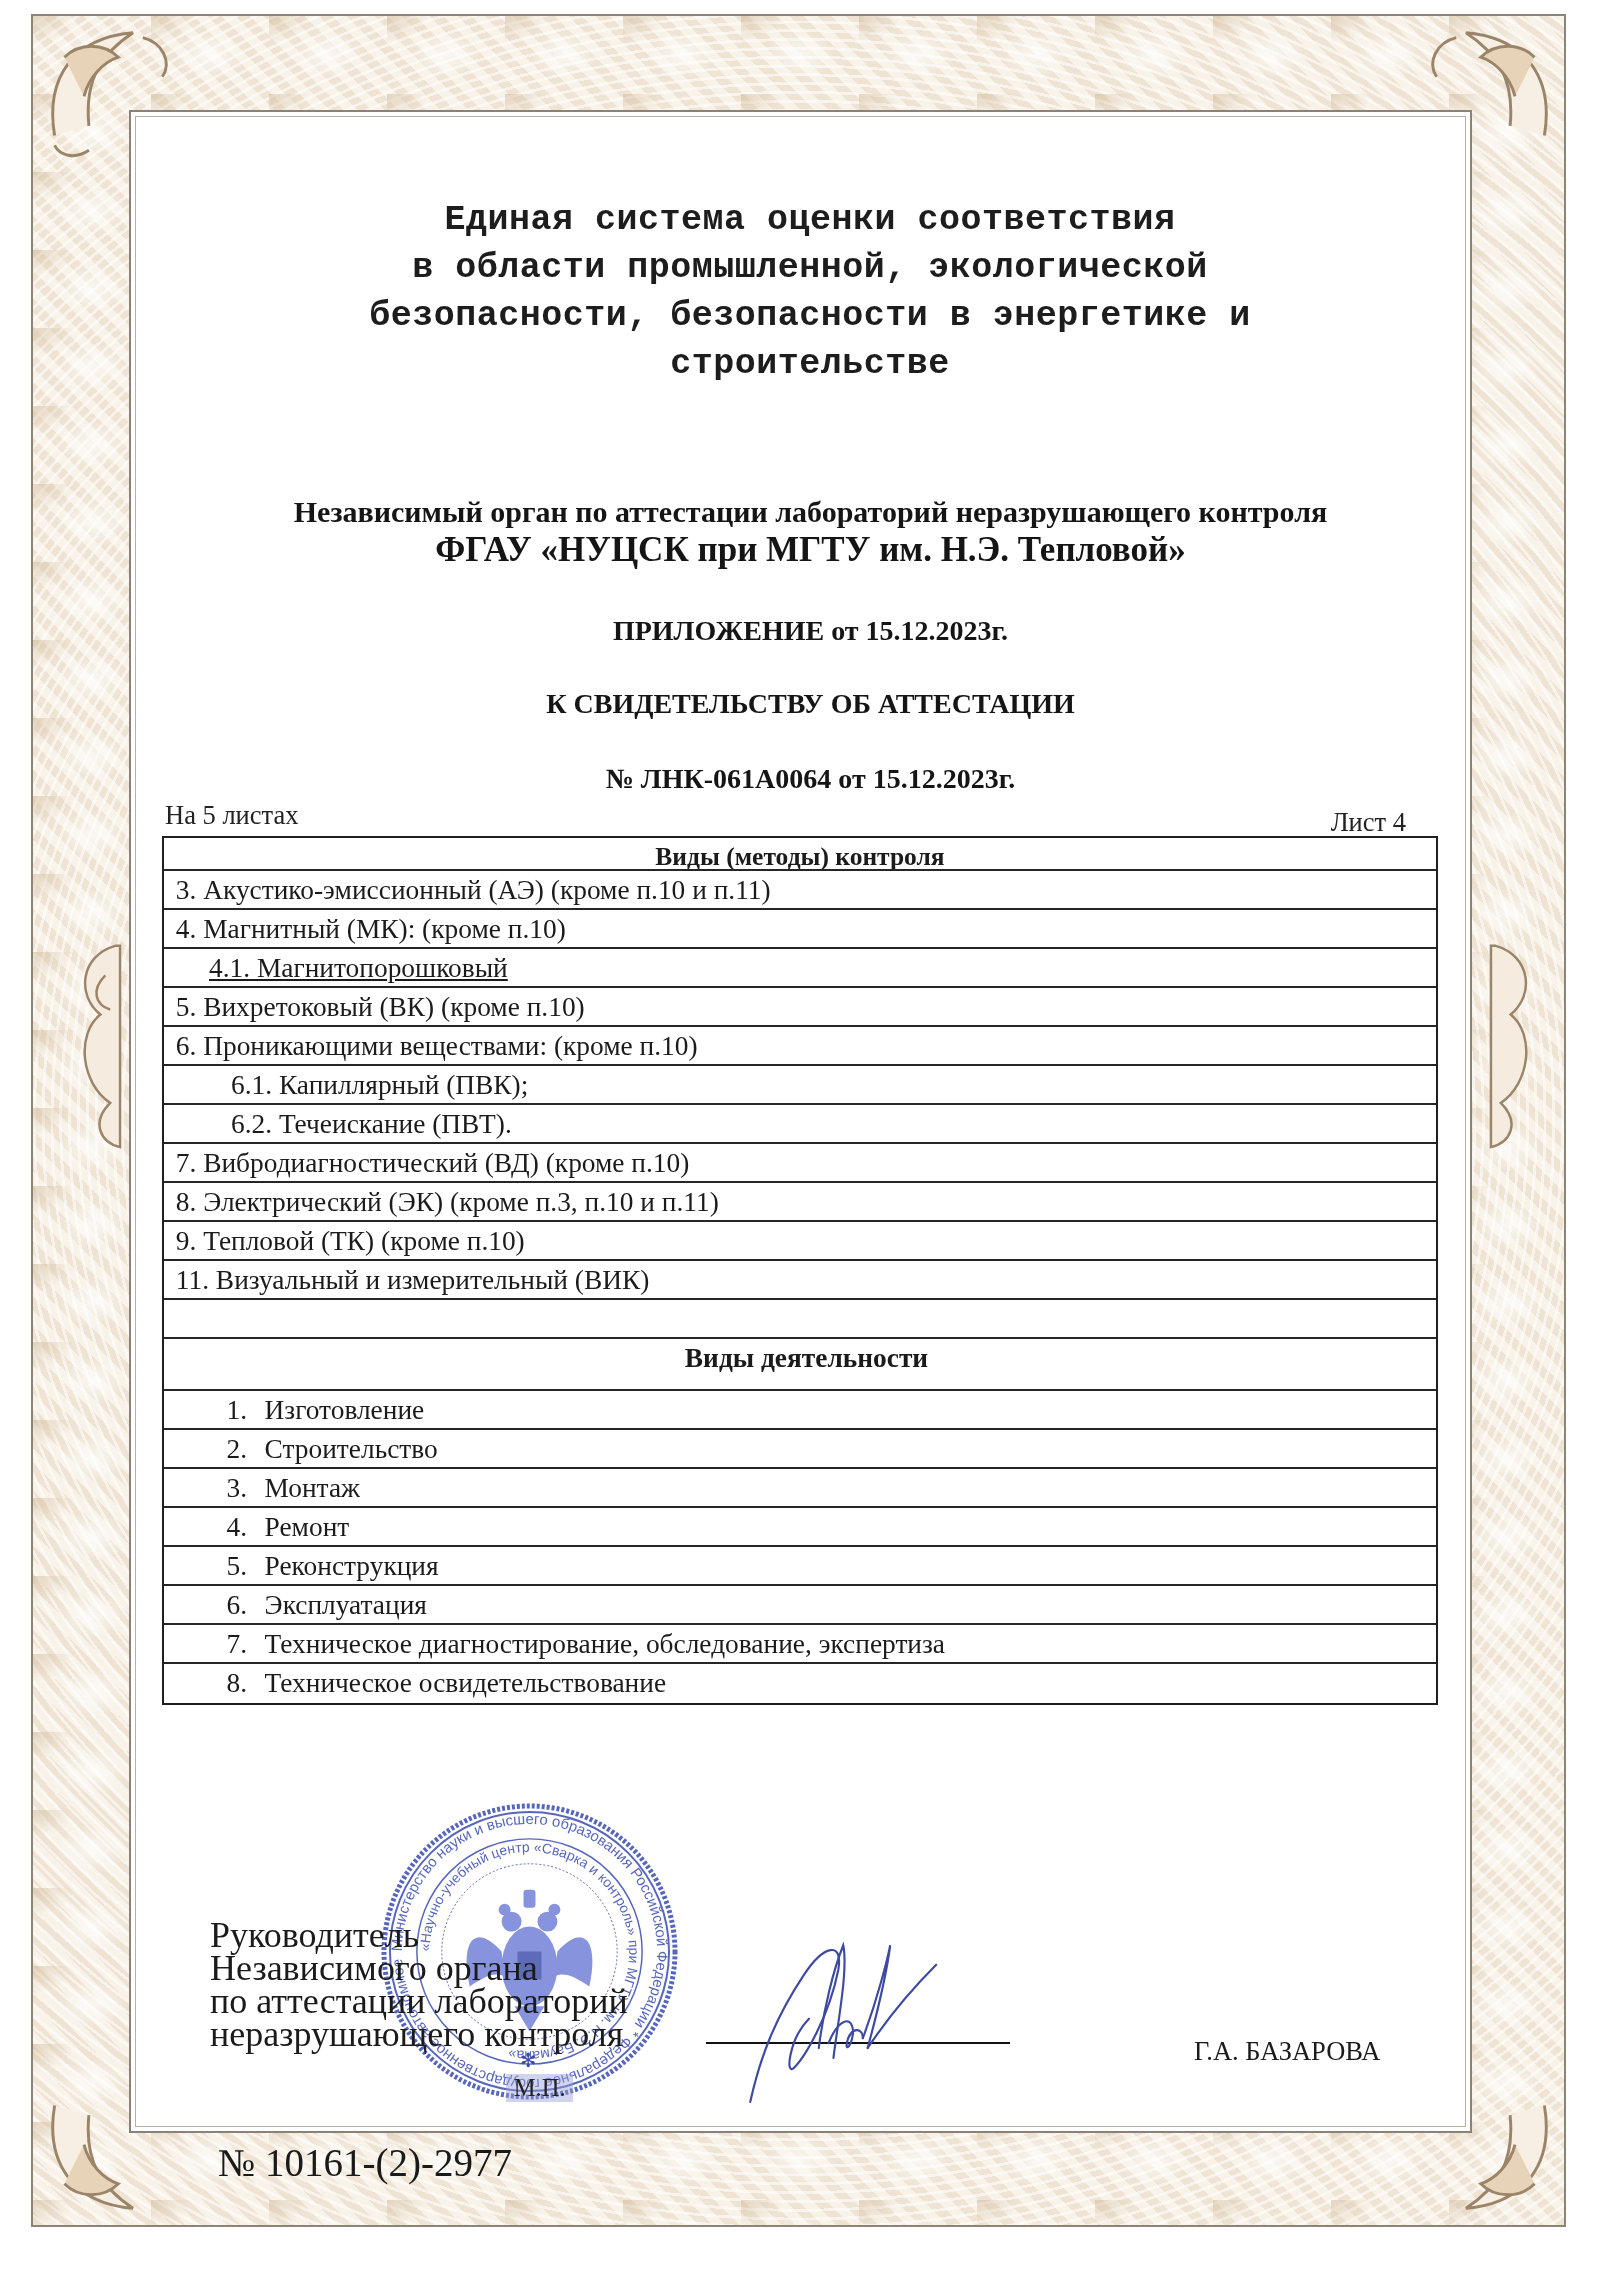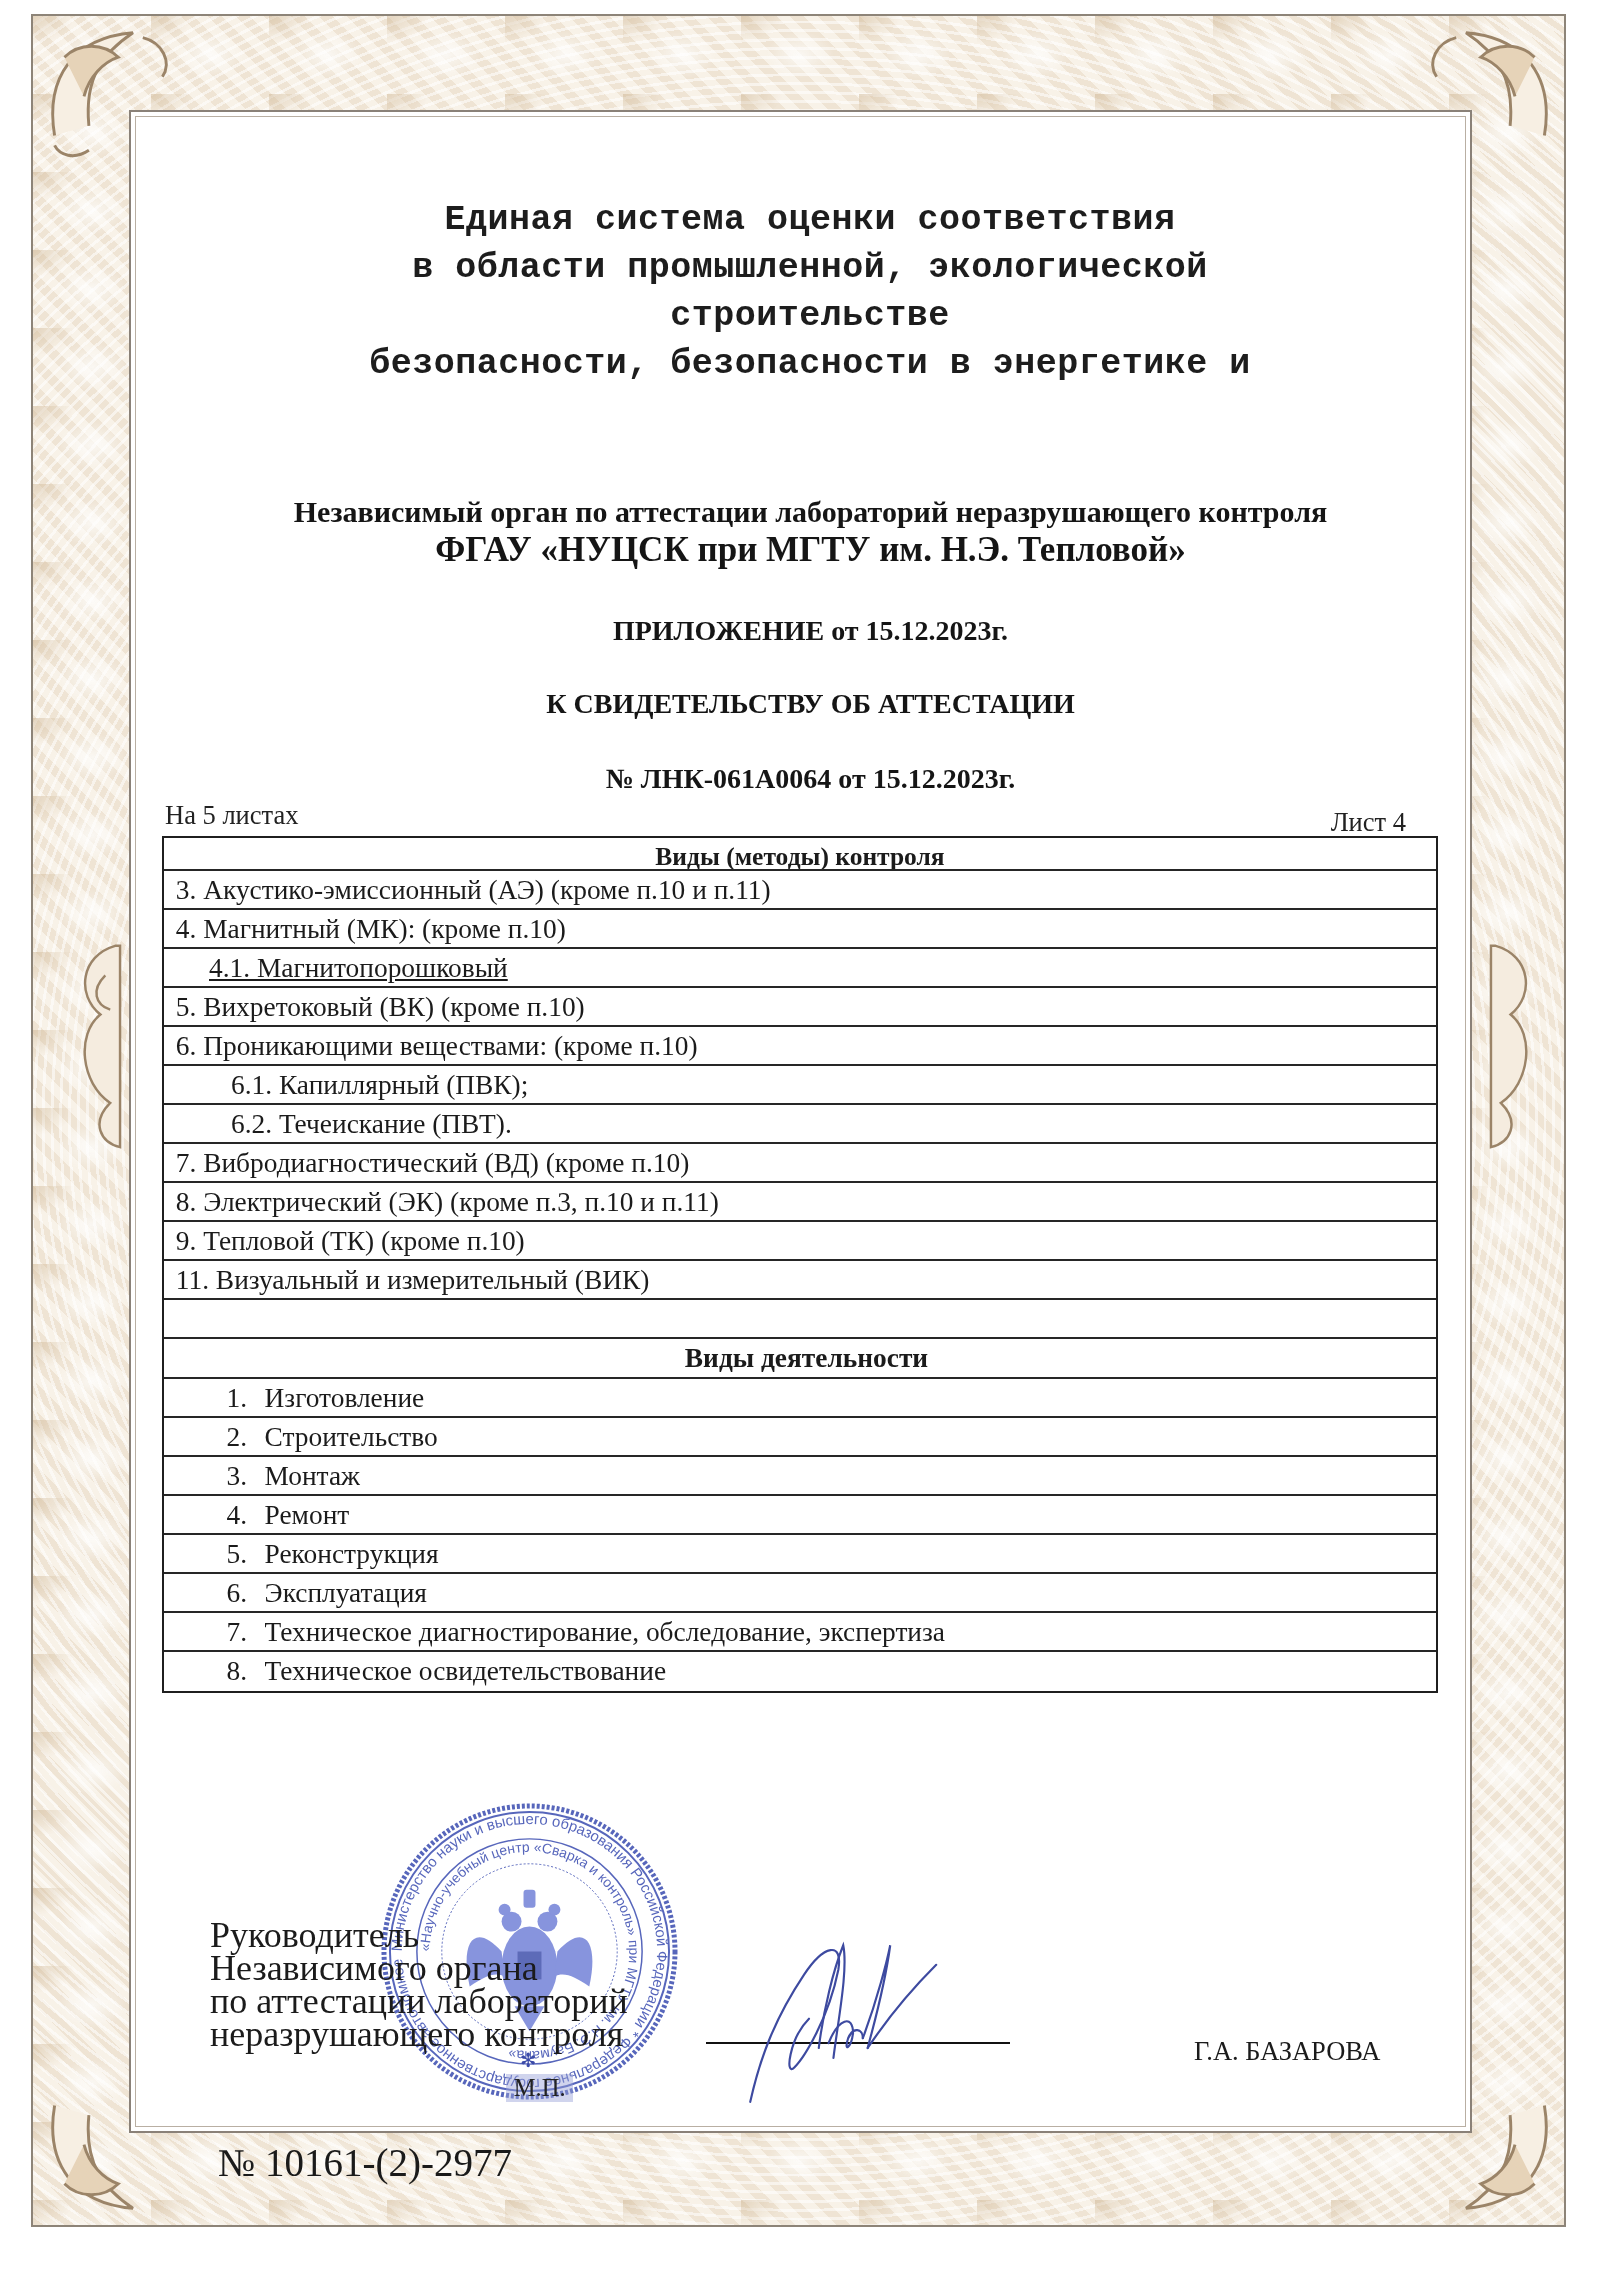--- a/index.html
+++ b/index.html
@@ -77,21 +77,21 @@
   .row {
     height:39px; border-bottom:2px solid #262626; box-sizing:border-box;
     font-size:27.4px; line-height:38px; padding-left:11.8px; white-space:nowrap;
     color:#1b1b1b; overflow:hidden;
   }
   .row:last-child { border-bottom:none; }
   .row.header { text-align:center; font-weight:bold; font-size:25.5px; padding-left:0; height:33px; line-height:37px; }
   .row.sub { padding-left:45px;text-decoration:underline; }
   .row.sub2 { padding-left:67px; }
   .row.empty { height:39px; }
-  .row.act-header { text-align:center; font-weight:bold; font-size:27.4px; padding-left:13px; height:40px; }
+  .row.act-header { text-align:center; font-weight:bold; font-size:27.4px; padding-left:13px; height:52px; }
   .row.act { padding-left:34px; }
   .row.act .num { display:inline-block; width:49px; text-align:right; margin-right:17.6px; }
 
   
   .sig-role {
     position:absolute; left:210px; top:1919px; font-size:36px; line-height:33px; color:#1b1b1b;
   }
   .sig-line {
     position:absolute; left:706px; top:2042px; width:304px; height:2px; background:#111;
   }
@@ -172,22 +172,22 @@
     <path d="M55 10 C20 20 15 60 40 80 C15 100 20 150 50 170 C30 190 40 210 60 215 L60 10 Z"></path>
   </g>
     </svg>
 </div>
 
 <div class="frame-inner-line"></div>
 
 <div class="mono-title">
   <div>Единая система оценки соответствия</div>
   <div>в области промышленной, экологической</div>
+  <div>безопасности, безопасности в энергетике и</div>
   <div>строительстве</div>
-  <div>безопасности, безопасности в энергетике и</div>
 </div>
 
 <div class="org org-line1">Независимый орган по аттестации лабораторий неразрушающего контроля</div>
 <div class="org org-line2">ФГАУ «НУЦСК при МГТУ им. Н.Э. Тепловой»</div>
 
 <div class="center-bold appendix">ПРИЛОЖЕНИЕ от 15.12.2023г.</div>
 <div class="center-bold cert-to">К СВИДЕТЕЛЬСТВУ ОБ АТТЕСТАЦИИ</div>
 <div class="center-bold cert-no">№ ЛНК-061А0064 от 15.12.2023г.</div>
 
 <div class="sheets-left">На 5 листах</div>

